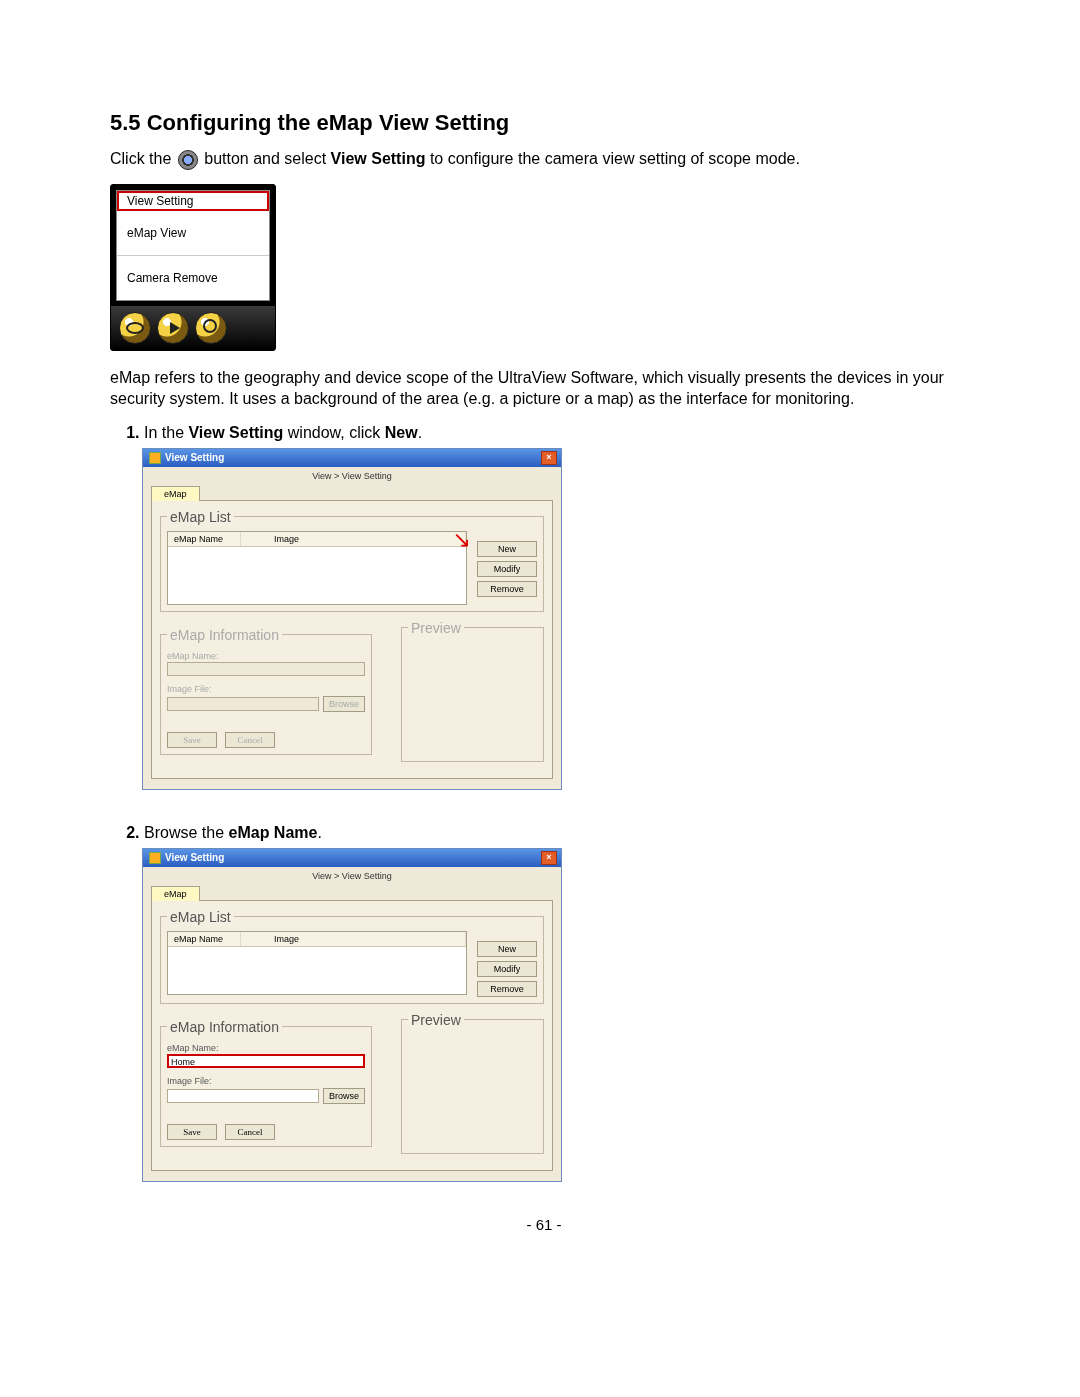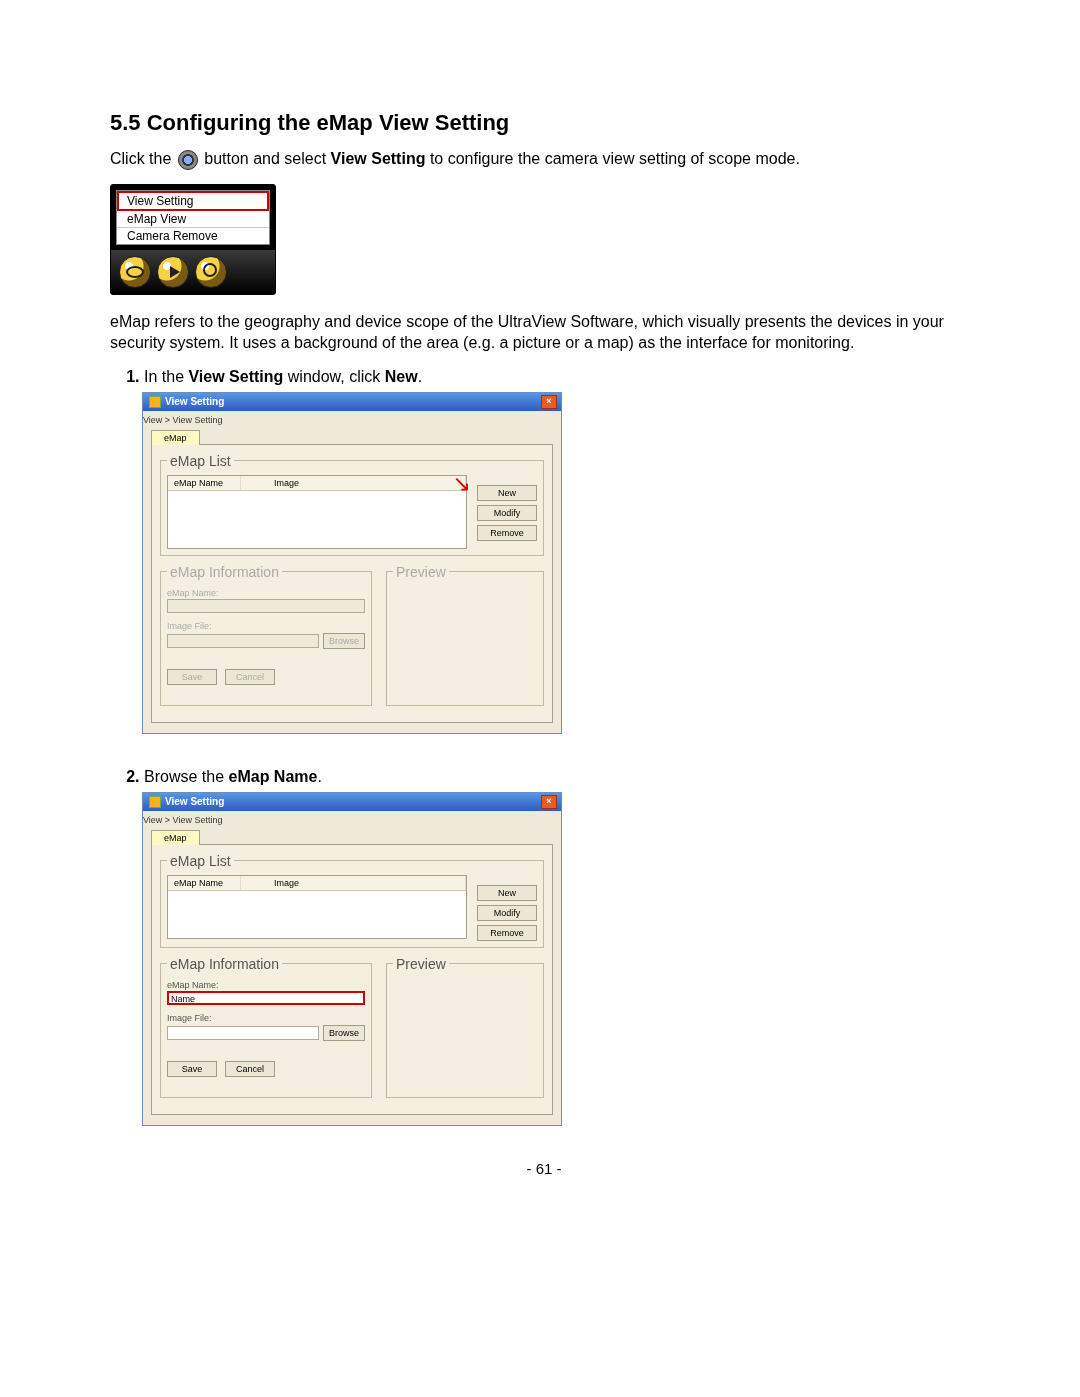--- a/index.html
+++ b/index.html
@@ -42,21 +42,21 @@
     overflow: hidden;
     background: #000;
   }
   .menu-inner {
     margin: 5px;
     background: #f5efef;
     border: 1px solid #888;
   }
   .menu-row {
     font-size: 12px;
-    padding: 1px 10px;
+    padding: 15px 10px;
     border-bottom: 1px solid #cfc7c7;
     background: #fff;
   }
   .menu-row:last-child { border-bottom: none; }
   .menu-row.hl { border: 2px solid #c00; padding: 1px 8px; }
   .icons-row {
     background: linear-gradient(#3a3a3a, #000);
     height: 44px;
     display: flex;
     align-items: center;
@@ -119,21 +119,21 @@
     padding:2px 4px 2px 6px;
     font-size:10px;
     font-weight:bold;
   }
   .vs-title .tt-left{display:flex;gap:4px;align-items:center;}
   .vs-title .appicon{width:10px;height:10px;background:#ffb020;border:1px solid #7a4;}
   .vs-title .x{
     width:14px;height:12px;background:#e25d28;border:1px solid #9b3012;
     display:flex;align-items:center;justify-content:center;color:#fff;font-size:9px;line-height:1;
   }
-  .vs-crumb{ padding:4px 0; font-size:9px; color:#333;}
+  .vs-crumb{ padding:4px 24px; font-size:9px; color:#333;text-align:center;}
   .vs-body{ padding:0 8px 10px 8px;}
   .vs-tab{
     display:inline-block;
     padding:2px 12px;
     border:1px solid #a8a08a;
     border-bottom:none;
     background:#fef9c3;
     font-size:9px;
     position:relative;top:1px;z-index:2;
   }
@@ -170,40 +170,40 @@
   .listhead > div:nth-child(2){flex:1;margin-left:27px;}
   .btncol{ display:flex;flex-direction:column;gap:4px;width:60px;padding-top:10px;}
   .wbtn{
     border:1px solid #a39b82;
     background:#ece6d4;
     font-size:9px;
     text-align:center;
     padding:2px 0;
     cursor:pointer;
   }
-  .inforow{ display:flex; gap:14px; }
+  .inforow{ display:flex; gap:29px;align-items:center; }
   .lbl{ font-size:9px; color:#555; display:block; margin:2px 0 1px;}
   .lbl.disabled, .disabled .lbl{ color:#aaa; }
   .txt{
     width:100%;height:14px;border:1px solid #b3ac93;background:#fff;
     font-size:9px;padding:0 2px;box-sizing:border-box;
   }
   .txt.disabled{ background:#efe9d9; }
   .txt.hl{ border:2px solid #c00; }
   .browse{ display:flex; gap:4px; align-items:center; margin-top:2px;}
   .browse .txt{ flex:1; }
   .preview{
     flex:1;
     border:1px solid #bfb8a2;
     min-height:128px;
     position:relative;
   }
   .preview legend{ font-size:9px; color:#888; padding:0 3px;}
   .btnrow{ display:flex; gap:8px; margin-top:20px;}
-  .btnrow .wbtn{ width:48px;}
+  .btnrow .wbtn{ width:48px;font-family:Liberation Serif, serif;}
   .arrow{
     position:absolute;color:#d00;font-size:22px;
     pointer-events:none;
   }
   .pagenum{ text-align:center; font-size:15px; }
 </style>
 </head>
 <body>
 
 <h2>5.5  Configuring the eMap View Setting</h2>
@@ -328,21 +328,21 @@
                 <div class="wbtn">Modify</div>
                 <div class="wbtn">Remove</div>
               </div>
             </div>
           </fieldset>
 
           <div class="inforow">
             <fieldset class="vs" style="flex:0 0 198px;">
               <legend>eMap Information</legend>
               <span class="lbl">eMap Name:</span>
-              <div class="txt hl" style="line-height:12px;">Name</div>
+              <div class="txt hl" style="line-height:12px;">Home</div>
               <span class="lbl" style="margin-top:8px">Image File:</span>
               <div class="browse">
                 <div class="txt"></div>
                 <div class="wbtn" style="width:40px">Browse</div>
               </div>
               <div class="btnrow">
                 <div class="wbtn">Save</div>
                 <div class="wbtn">Cancel</div>
               </div>
             </fieldset>

